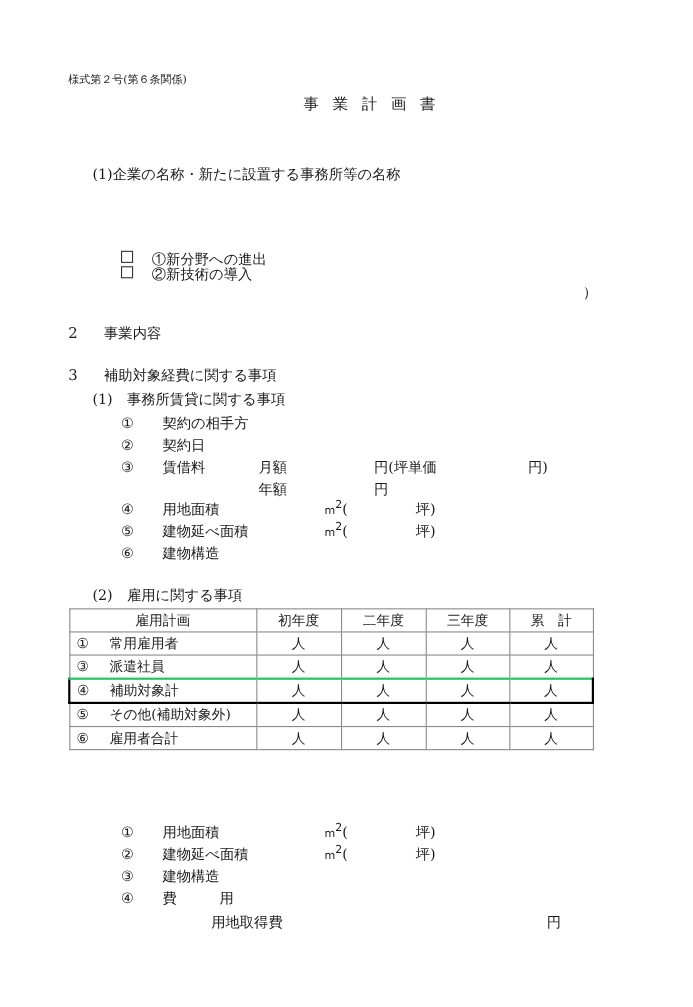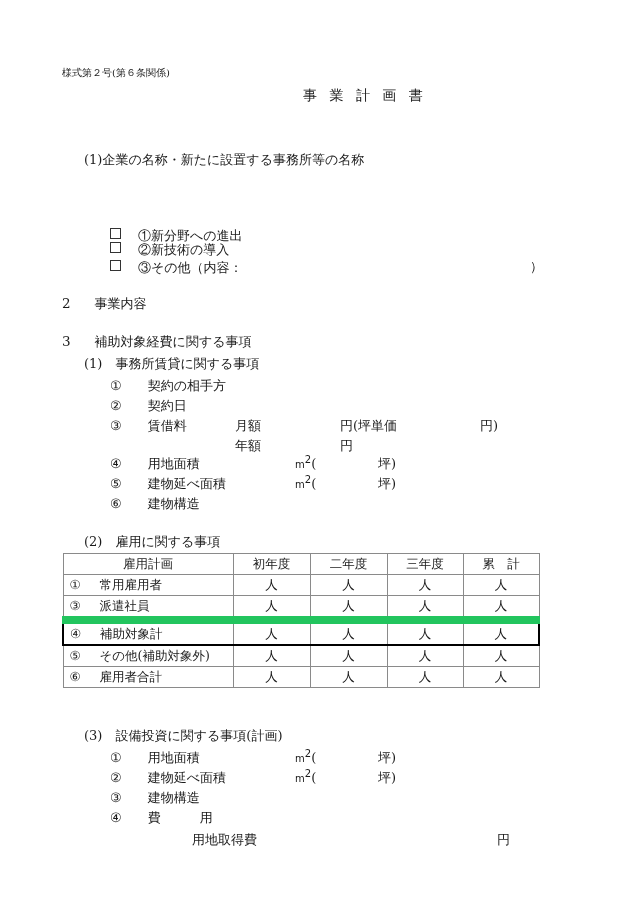--- a/index.html
+++ b/index.html
@@ -20,21 +20,21 @@
     position: absolute;
     inset: 0;
   }
   
   .t {
     position: absolute;
     white-space: pre;
     line-height: 1;
   }
   .form-no   { left: 62px;  top: 68px;  font-size: 10px; }
-  .doc-title { left: 276px; top: 88px;  font-size: 14px; letter-spacing: 4px; margin-left: 27px; }
+  .doc-title { left: 276px; top: 88px;  font-size: 14px; letter-spacing: 4px; }
 
   .sec-num   { font-size: 13.5px; }
 
   .s1-title  { left: 62px;  top: 131px; }
   .s1-1      { left: 84px;  top: 153px; }
   .s1-2      { left: 84px;  top: 192px; }
 
   .cbrow     { position: absolute; left: 110px; height: 18px; }
   .cbox {
     display: inline-block;
@@ -95,21 +95,21 @@
     vertical-align: middle;
   }
   table.emp td.lbl {
     text-align: left;
     padding-left: 6px;
   }
   table.emp td.lbl .no { display: inline-block; width: 30px; }
   table.emp tr.head td { text-align: center; }
   table.emp tr.head td.lbl { text-align: center; padding-left: 0; }
   table.emp tr.emphasis td {
-    border-top: 8px solid #22c55e;
+    border-top: 2px solid #22c55e;
     border-bottom: 2px solid #000;
   }
   table.emp tr.emphasis td:first-child { border-left: 2px solid #000; }
   table.emp tr.emphasis td:last-child  { border-right: 2px solid #000; }
 
   .s3-3      { left: 84px;  top: 729px; }
   .e1 { left: 110px; top: 751px; }
   .e2 { left: 110px; top: 771px; }
   .e3 { left: 110px; top: 791px; }
   .e4 { left: 110px; top: 811px; }
@@ -128,21 +128,20 @@
 
 <div class="page">
 
   <div class="t form-no">様式第２号(第６条関係)</div>
   <div class="t doc-title">事 業 計 画 書</div>
 
   <div class="t s1-1">(1)企業の名称・新たに設置する事務所等の名称</div>
 
   <div class="t cbrow cb1"><span class="cbox"></span><span>①新分野への進出</span></div>
   <div class="t cbrow cb2"><span class="cbox"></span><span>②新技術の導入</span></div>
-  <div class="t cbrow cb3"><span class="cbox"></span><span>③その他（内容：</span></div>
   <div class="t cb3-paren">）</div>
 
   <div class="t s2-title"><span class="sec-num">2</span><span class="gap-num"></span><span>事業内容</span></div>
 
   <div class="t s3-title"><span class="sec-num">3</span><span class="gap-num"></span><span>補助対象経費に関する事項</span></div>
   <div class="t s3-1">(1)　事務所賃貸に関する事項</div>
 
   <div class="t i1"><span>①</span><span class="gap-sub"></span><span>契約の相手方</span></div>
   <div class="t i2"><span>②</span><span class="gap-sub"></span><span>契約日</span></div>
   <div class="t i3"><span>③</span><span class="gap-sub"></span><span>賃借料</span></div>
@@ -210,21 +209,20 @@
       <tr>
         <td class="lbl"><span class="no">⑥</span><span>雇用者合計</span></td>
         <td>人</td>
         <td>人</td>
         <td>人</td>
         <td>人</td>
       </tr>
     </tbody>
   </table>
 
-  <div class="t s3-3">(3)　設備投資に関する事項(計画)</div>
   <div class="t e1"><span>①</span><span class="gap-sub"></span><span>用地面積</span></div>
   <div class="t e2"><span>②</span><span class="gap-sub"></span><span>建物延べ面積</span></div>
   <div class="t e3"><span>③</span><span class="gap-sub"></span><span>建物構造</span></div>
   <div class="t e4"><span>④</span><span class="gap-sub"></span><span>費　　　用</span></div>
 
   <div class="t m2c"><span class="unit-m">m</span><sup class="unit-m">2</sup><span>(</span></div>
   <div class="t tsuboc">坪)</div>
   <div class="t m2d"><span class="unit-m">m</span><sup class="unit-m">2</sup><span>(</span></div>
   <div class="t tsubod">坪)</div>
 

